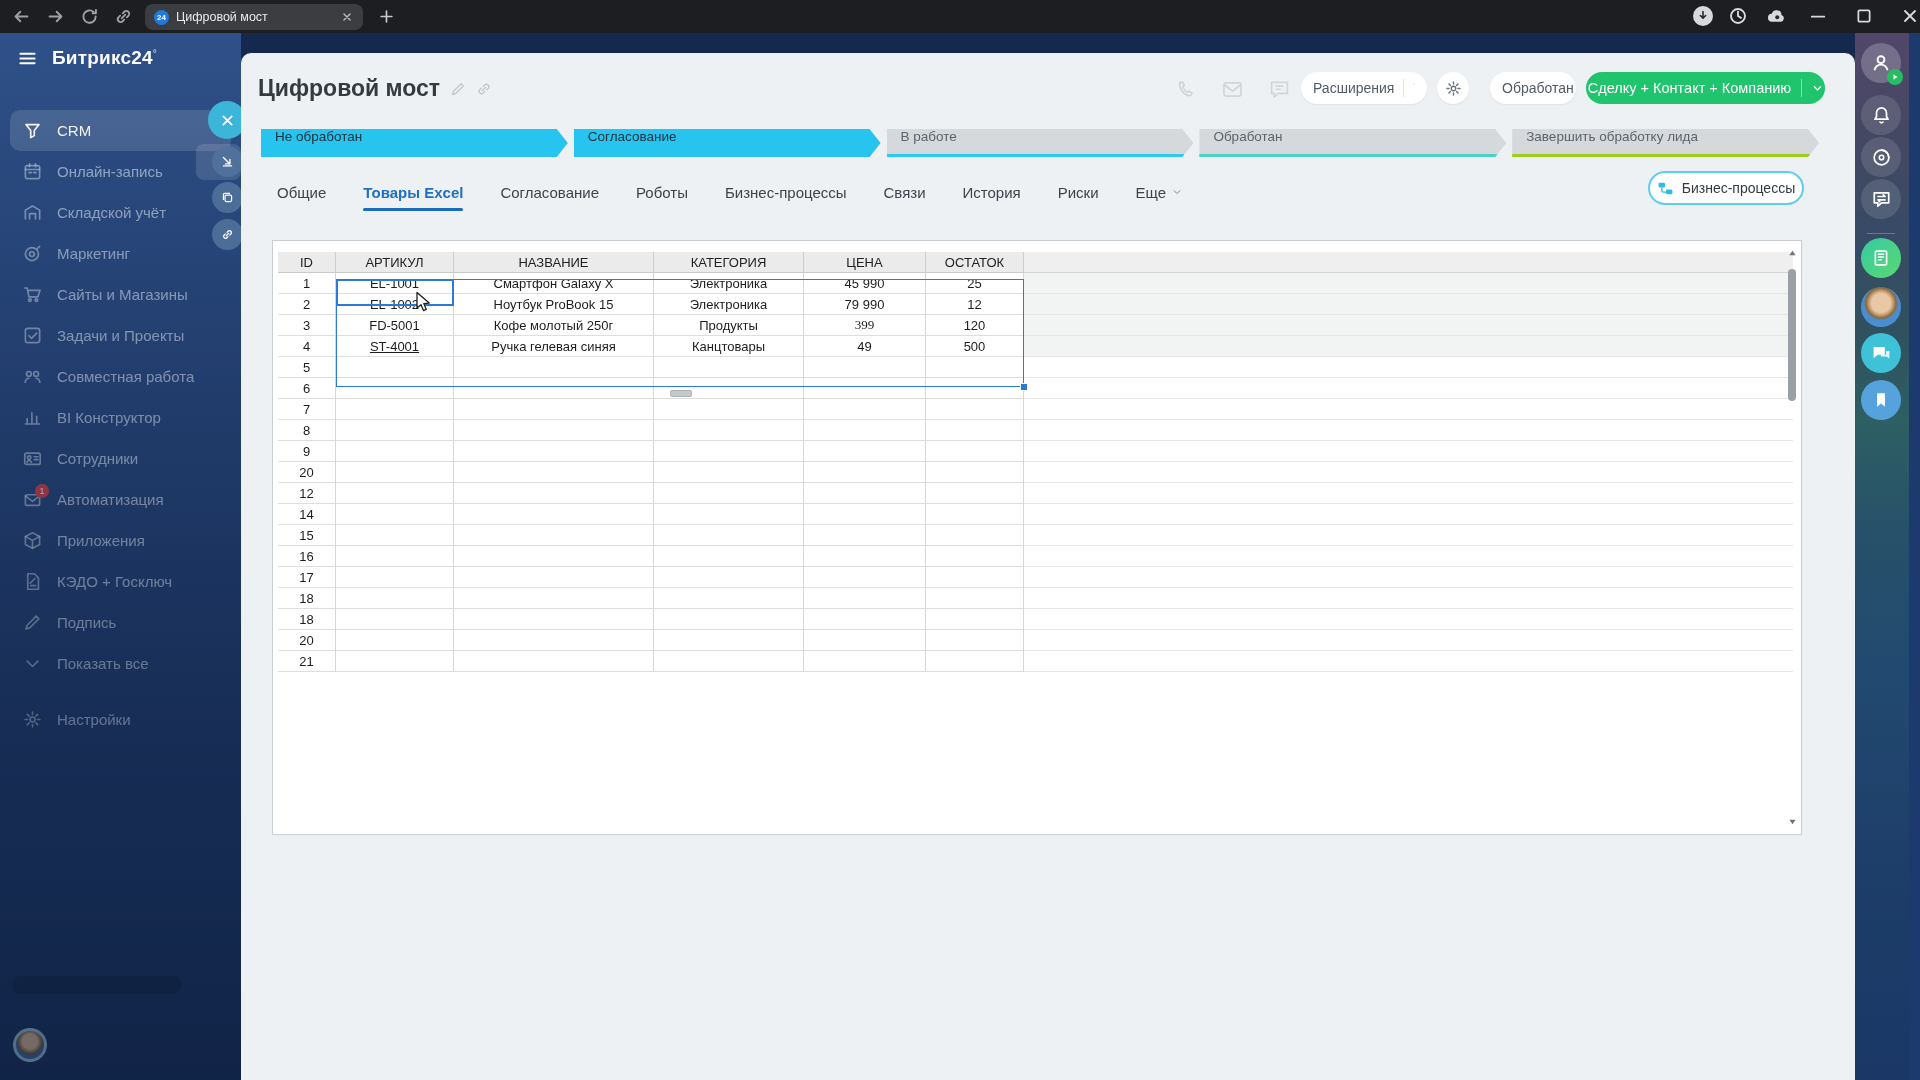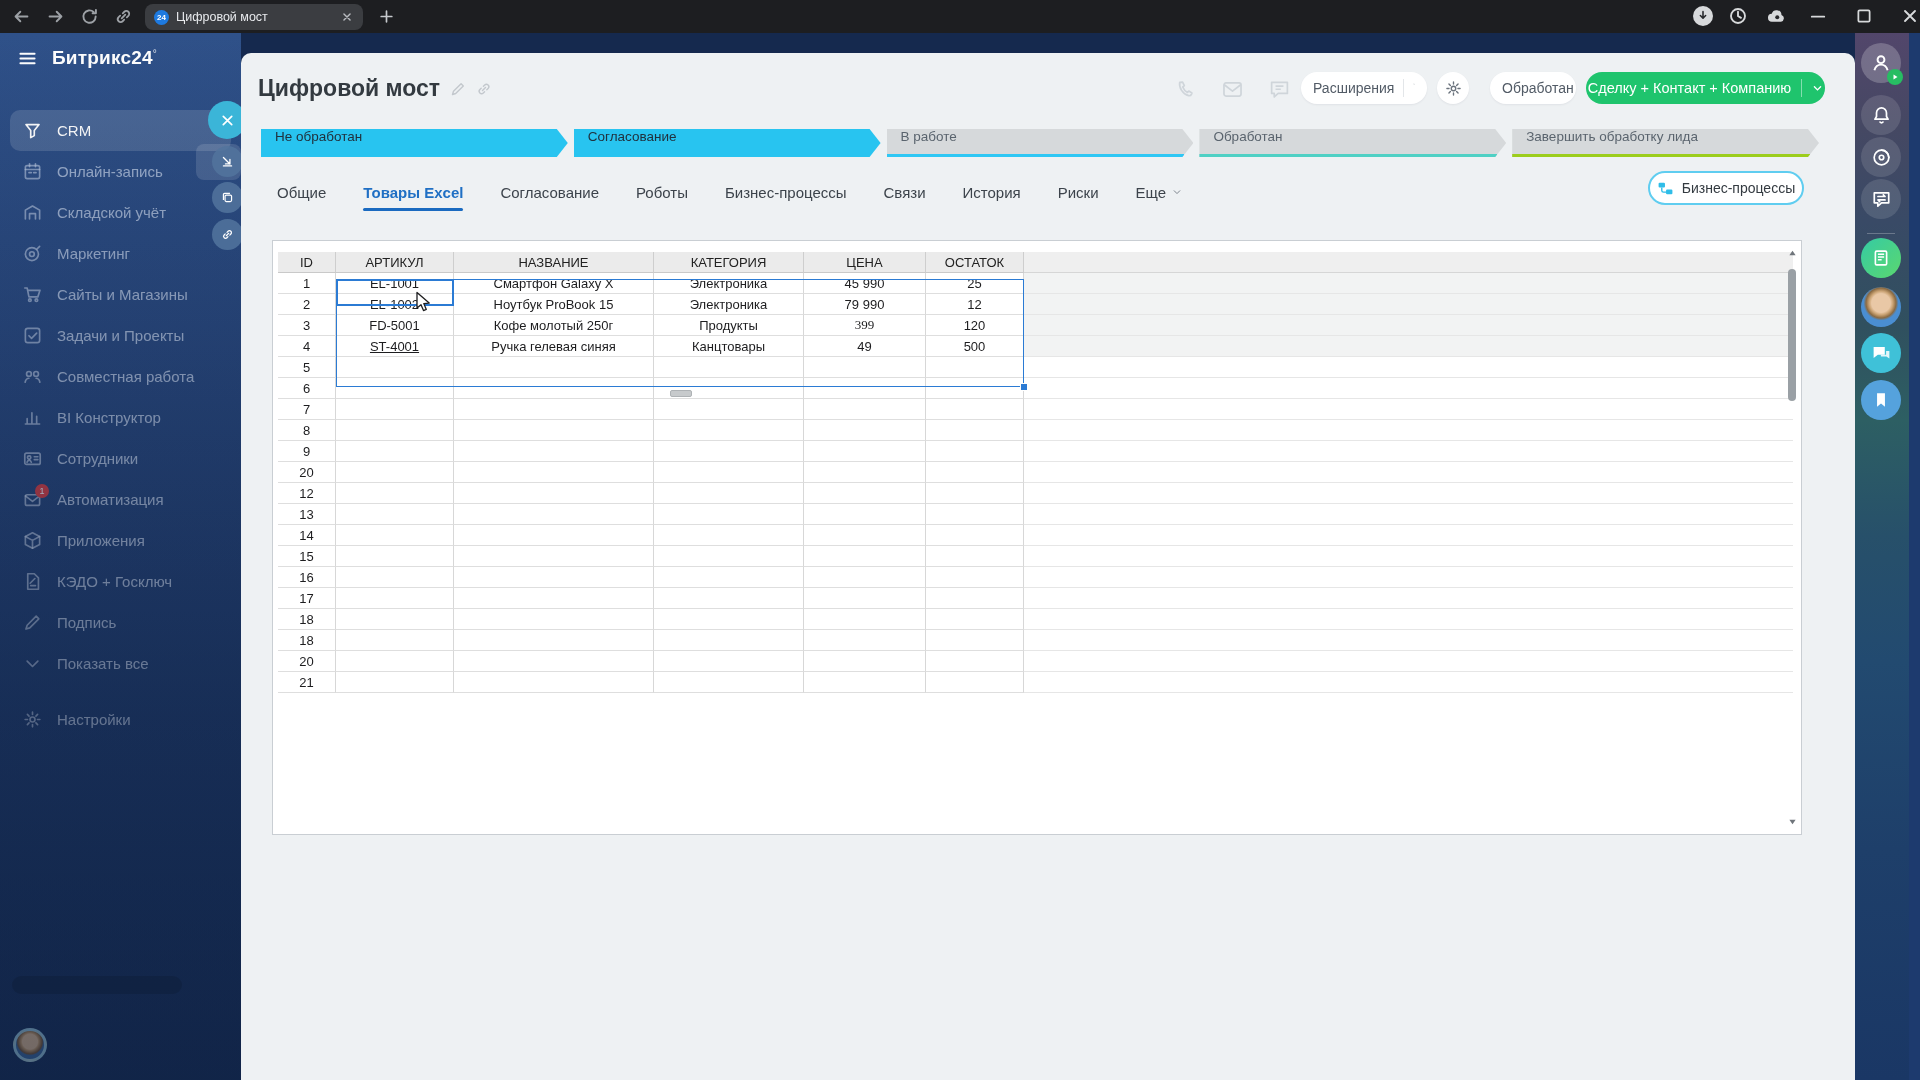--- a/index.html
+++ b/index.html
@@ -694,29 +694,20 @@
             <div class="srow body">
               <div class="scell" style="width: 58px;">12</div>
               <div class="scell" style="width: 118px;"></div>
               <div class="scell" style="width: 200px;"></div>
               <div class="scell" style="width: 150px;"></div>
               <div class="scell" style="width: 122px;"></div>
               <div class="scell" style="width: 98px;"></div>
               <div class="sfill" style="width: 769px;"></div>
             </div>
             <div class="srow body">
-              <div class="scell" style="width: 58px;">13</div>
-              <div class="scell" style="width: 118px;"></div>
-              <div class="scell" style="width: 200px;"></div>
-              <div class="scell" style="width: 150px;"></div>
-              <div class="scell" style="width: 122px;"></div>
-              <div class="scell" style="width: 98px;"></div>
-              <div class="sfill" style="width: 769px;"></div>
-            </div>
-            <div class="srow body">
               <div class="scell" style="width: 58px;">14</div>
               <div class="scell" style="width: 118px;"></div>
               <div class="scell" style="width: 200px;"></div>
               <div class="scell" style="width: 150px;"></div>
               <div class="scell" style="width: 122px;"></div>
               <div class="scell" style="width: 98px;"></div>
               <div class="sfill" style="width: 769px;"></div>
             </div>
             <div class="srow body">
               <div class="scell" style="width: 58px;">15</div>

